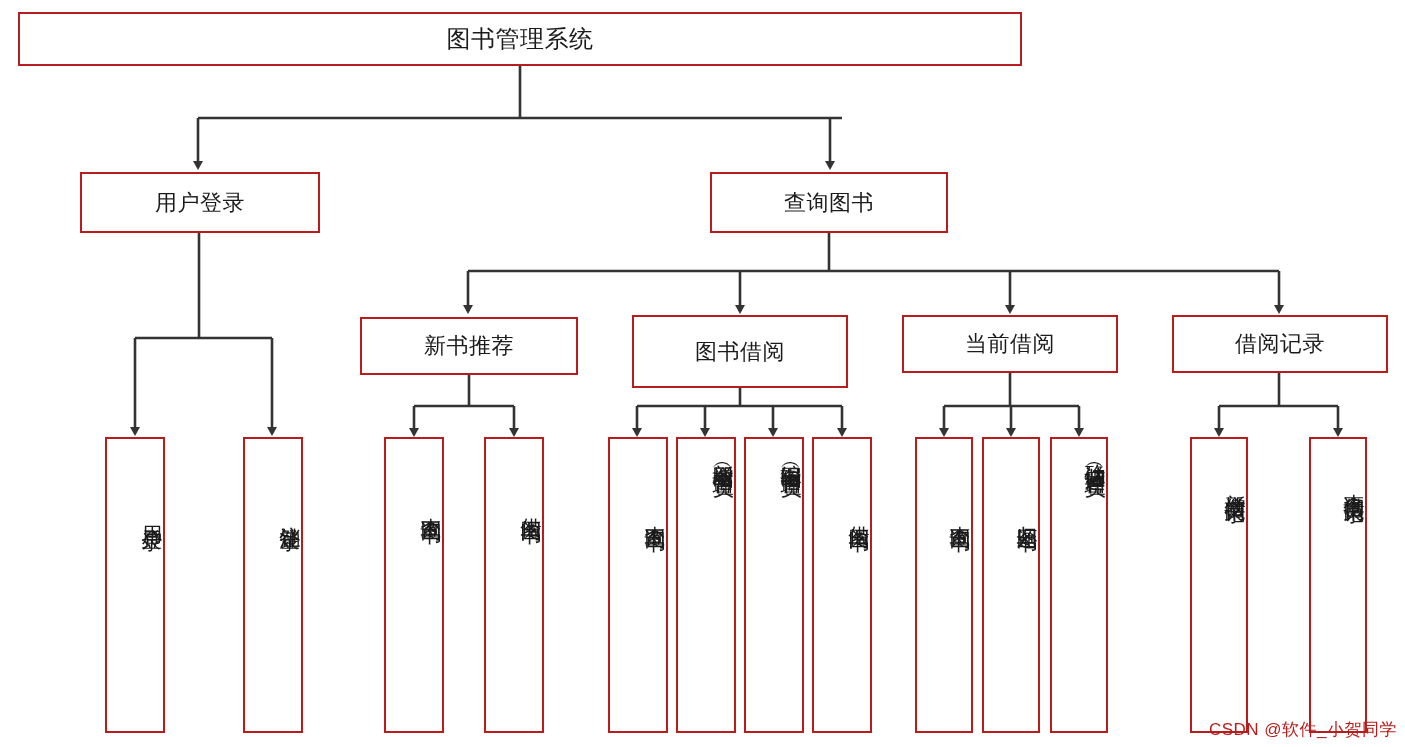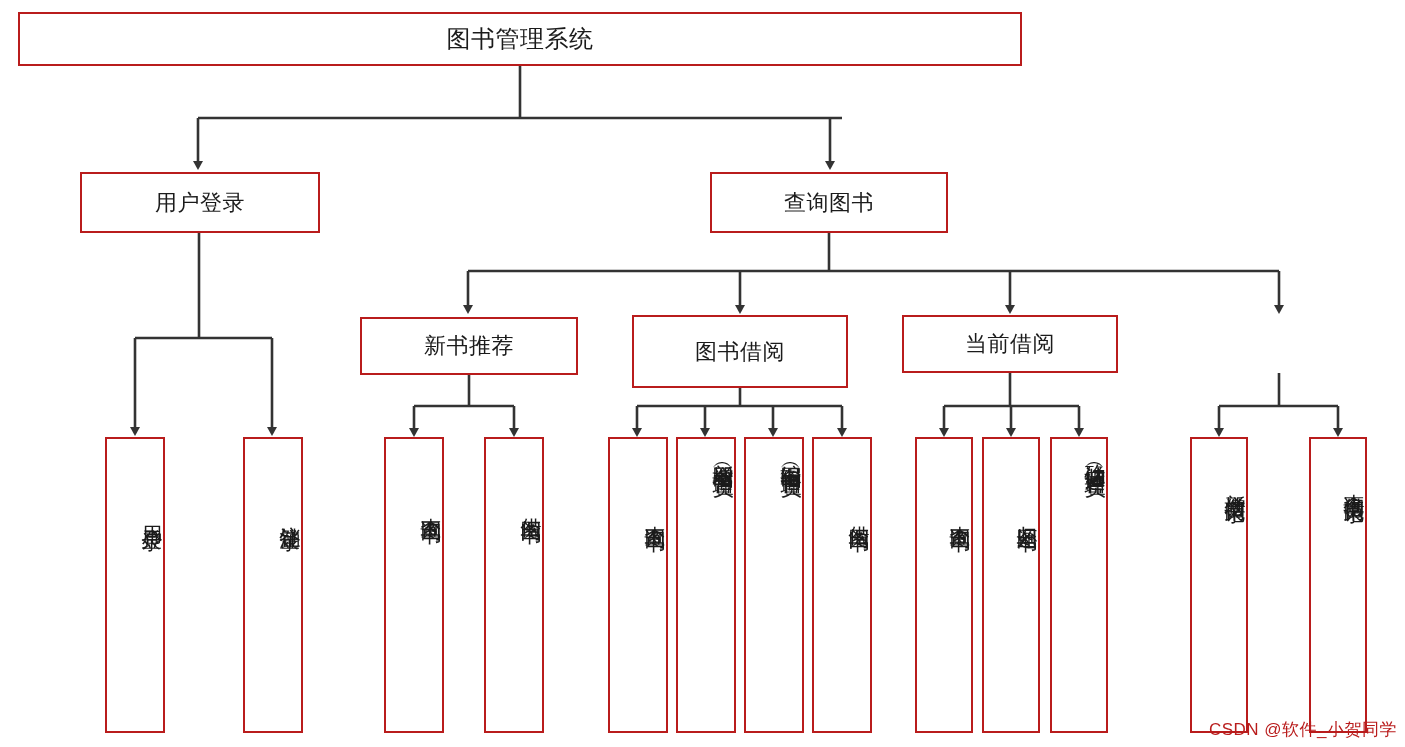--- a/index.html
+++ b/index.html
@@ -130,20 +130,23 @@
 
   <div class="node" style="left:360px; top:317px; width:218px; height:58px;">
     <span>新书推荐</span>
   </div>
   <div class="node" style="left:632px; top:315px; width:216px; height:73px;">
     <span>图书借阅</span>
   </div>
   <div class="node" style="left:902px; top:315px; width:216px; height:58px;">
     <span>当前借阅</span>
   </div>
+  <div class="node" style="left:1172px; top:315px; width:216px; height:58px;">
+    <span>借阅记录</span>
+  </div>
 
   <div class="node leaf" style="left:105px; top:437px; width:60px; height:296px; padding-top:70px;">
     <span>用户登录</span>
   </div>
   <div class="node leaf" style="left:243px; top:437px; width:60px; height:296px; padding-top:70px;">
     <span>注销登录</span>
   </div>
 
   <div class="node leaf" style="left:384px; top:437px; width:60px; height:296px; padding-top:62px;">
     <span>查询图书</span>

